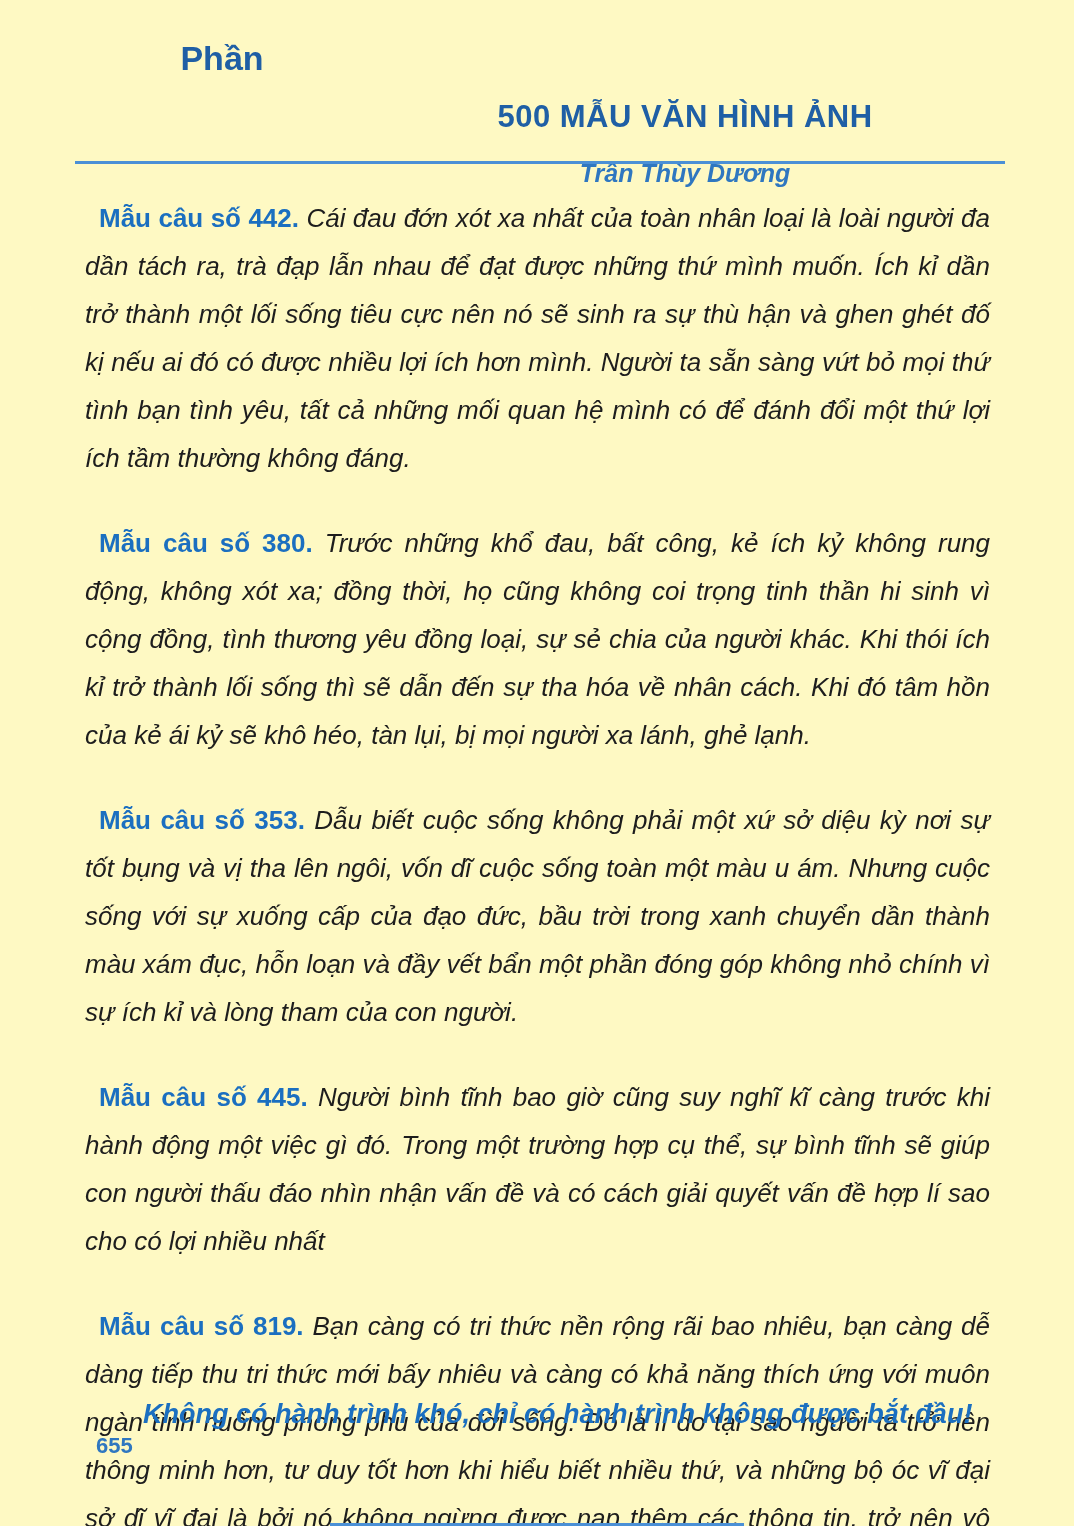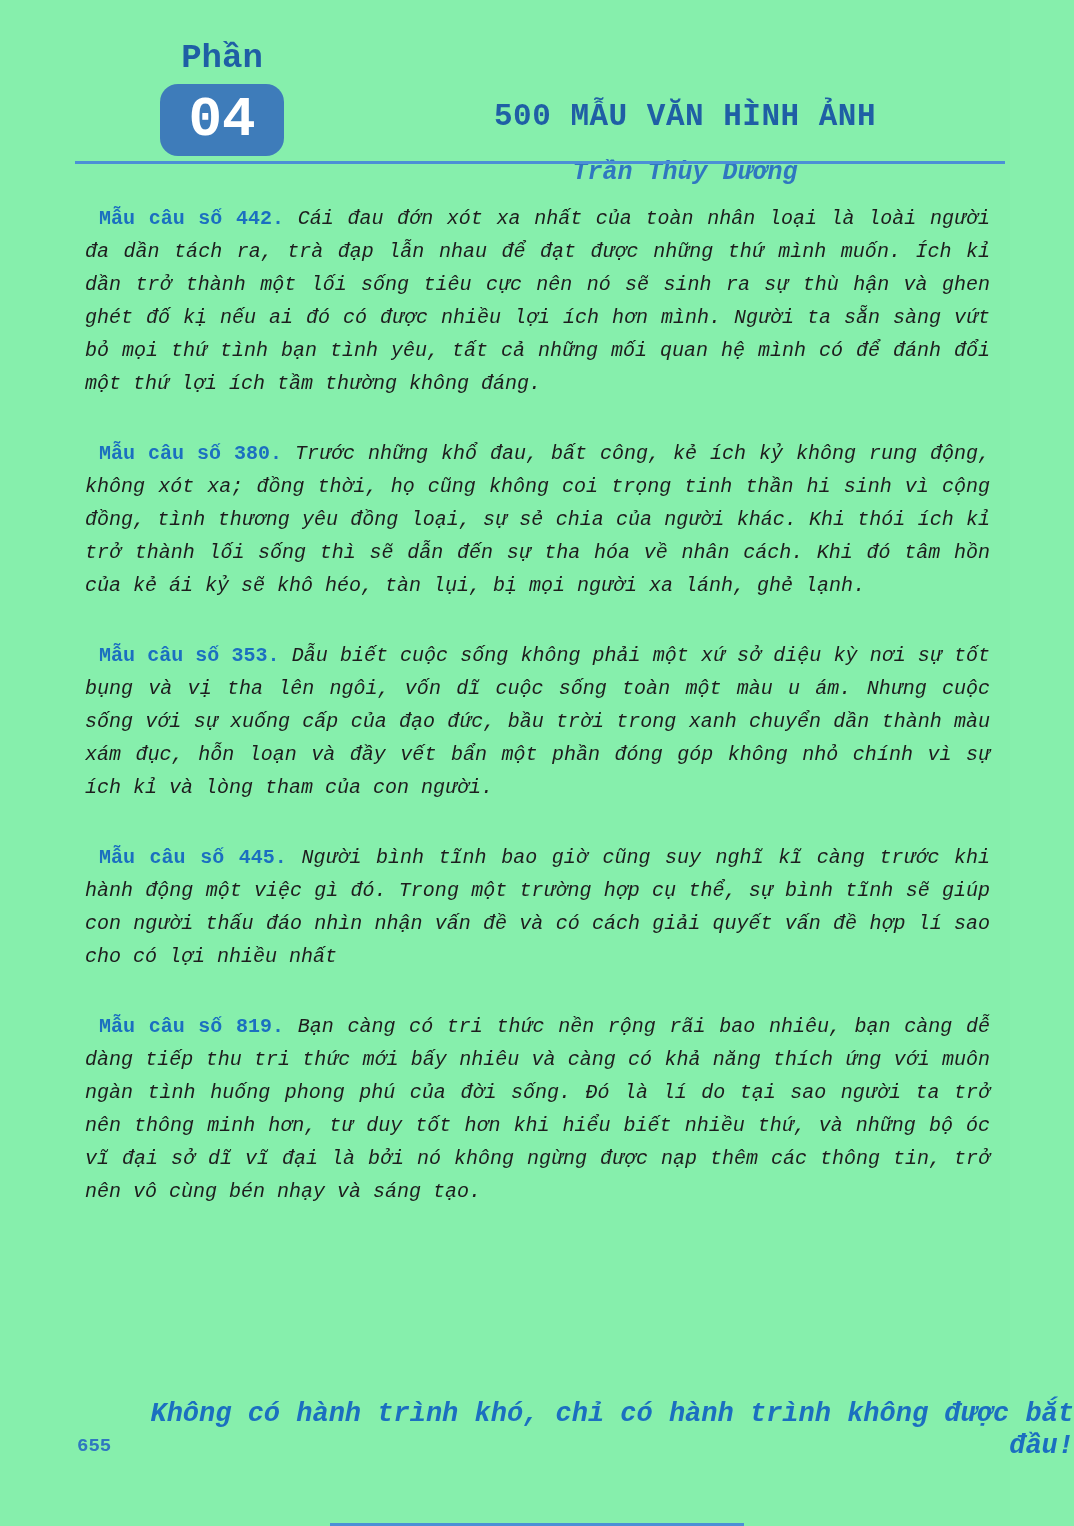--- a/index.html
+++ b/index.html
@@ -4,23 +4,23 @@
 <style>
   html, body {
     margin: 0;
     padding: 0;
     background: #ffffff;
   }
   .page {
     position: relative;
     width: 1074px;
     height: 1526px;
-    background: #86efac;
+    background: #fef9c3;
     overflow: hidden;
-    font-family: Liberation Mono, monospace;
+    font-family: Liberation Sans, sans-serif;
   }
 
   
   .part-block {
     position: absolute;
     top: 38px;
     left: 160px;
     width: 124px;
     text-align: center;
   }
@@ -79,24 +79,24 @@
   }
 
   
   .content {
     position: absolute;
     top: 186px;
     left: 85px;
     right: 84px;
   }
   .para {
-    margin: 16px 0 37px 0;
+    margin: 8px 0 37px 0;
     font-style: italic;
-    font-size: 20px;
-    line-height: 33px;
+    font-size: 26px;
+    line-height: 48px;
     color: var(--text_black, #1d1d1d);
     text-align: justify;
     text-indent: 14px;
   }
   .para-label {
     font-style: normal;
     font-weight: bold;
     color: var(--blue_label, #1b6fc0);
   }
 
@@ -108,22 +108,22 @@
     font-size: 27px;
     font-weight: bold;
     font-style: italic;
     color: var(--blue_label, #1b6fc0);
     line-height: 32px;
     text-align: right;
   }
   .page-number {
     position: absolute;
     top: 1430px;
-    left: 77px;
-    font-size: 19px;
+    left: 96px;
+    font-size: 22px;
     font-weight: bold;
     color: var(--blue_author, #2f77c0);
     line-height: 32px;
   }
   .bottom-divider {
     position: absolute;
     bottom: 0px;
     left: 50%;
     transform: translateX(-50%);
     width: 414px;
@@ -131,23 +131,20 @@
     background: var(--blue_divider, #4b90d6);
   }
 </style>
 </head>
 <body>
 
 <div class="page">
 
   <div class="part-block">
     <div class="part-label">Phần</div>
-    <div class="part-number-box">
-      <span class="part-number">04</span>
-    </div>
   </div>
 
   <div class="title-block">
     <div class="book-title">500 MẪU VĂN HÌNH ẢNH</div>
     <div class="book-author">Trần Thùy Dương</div>
   </div>
 
   <div class="header-divider"></div>
 
   <div class="content">

